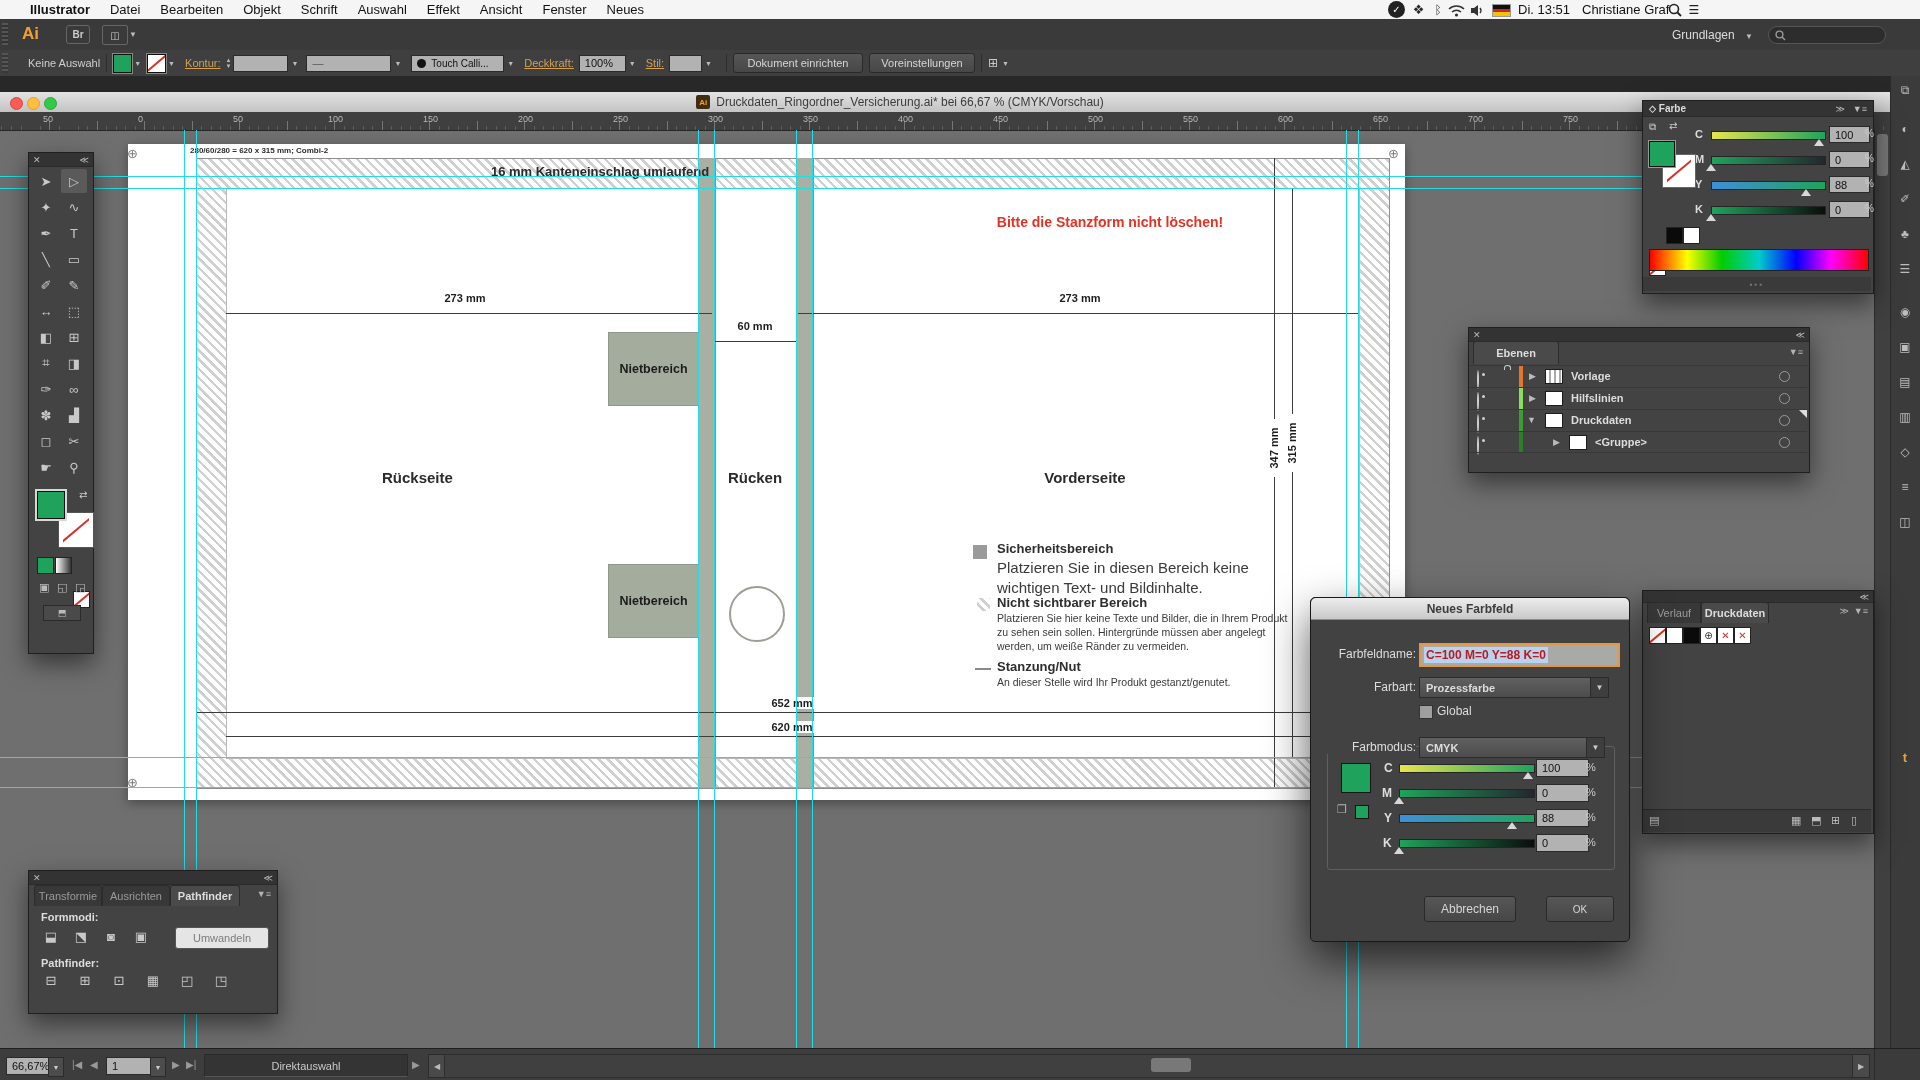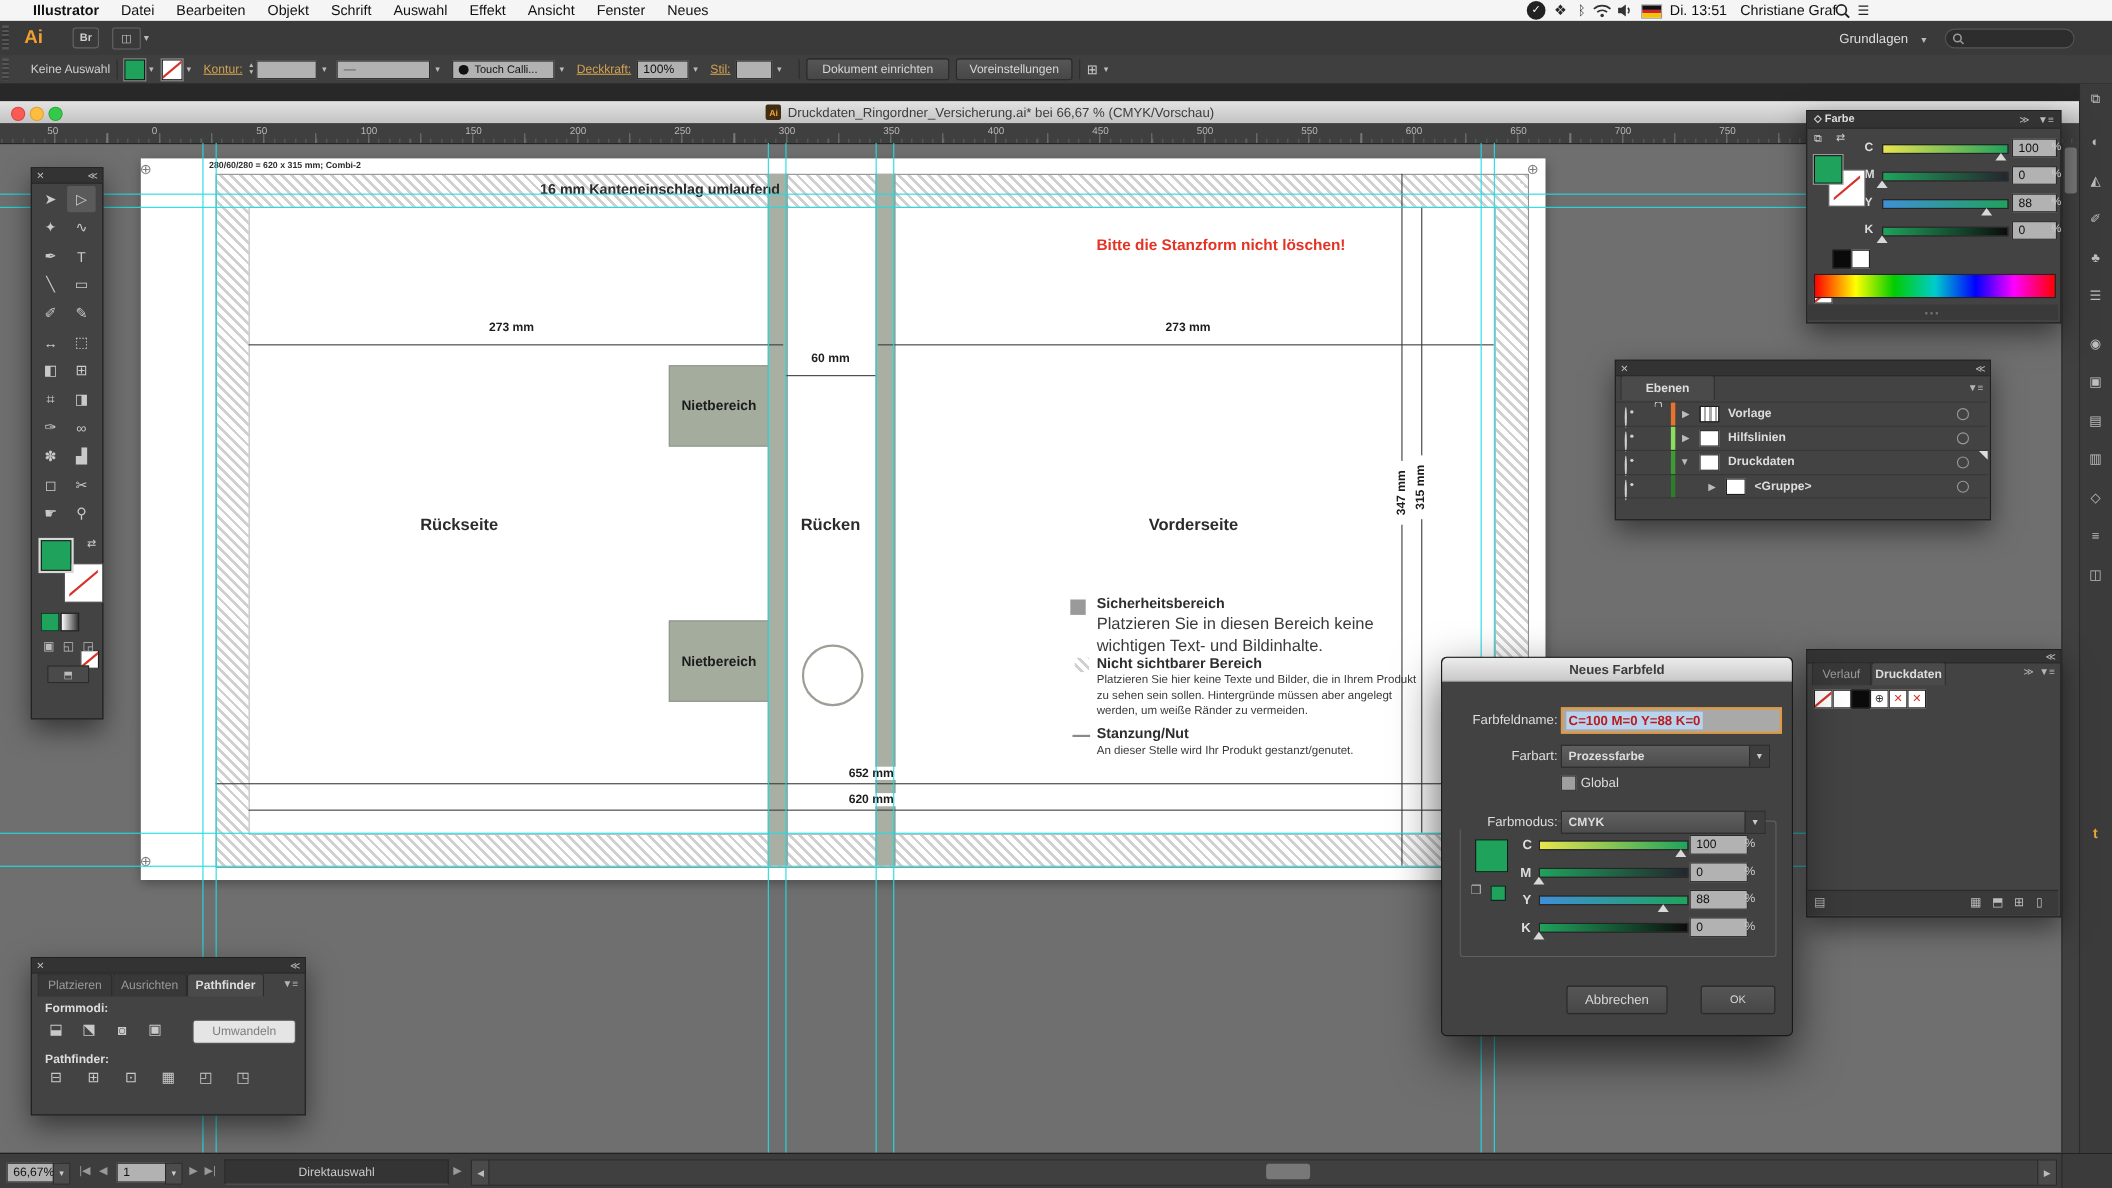--- a/index.html
+++ b/index.html
@@ -343,21 +343,21 @@
   <span class="a" style="left:46px;top:428px;color:#bbb;font-size:11px">◲</span>
   <div class="a ctr" style="left:14px;top:452px;width:36px;height:14px;background:#4a4a4a;border:1px solid #2b2b2b;color:#bbb;font-size:9px">⬒</div>
 </div>
 
 <div class="panel" style="left:28px;top:870px;width:248px;height:142px">
   <div class="phead">
       <span style="position:absolute;left:4px;top:2px">✕</span>
       <span style="position:absolute;right:4px;top:2px">≪</span>
     </div>
   <div class="ptab off" style="left:5px;top:14px;width:66px;height:20px;overflow:hidden">
-      <span>Platzieren</span>
+      <span>Transformie</span>
     </div>
   <div class="ptab off" style="left:73px;top:14px;width:66px;height:20px">
       <span>Ausrichten</span>
     </div>
   <div class="ptab" style="left:141px;top:14px;width:68px;height:20px">
       <span>Pathfinder</span>
     </div>
   <span class="pmenu" style="right:6px;top:18px">▼≡</span>
   <span class="a" style="left:12px;top:40px;font-size:11px;font-weight:bold;color:#ddd">Formmodi:</span>
   <span class="a ctr" style="left:12px;top:56px;width:20px;height:18px;color:#c9c9c9;font-size:13px">

